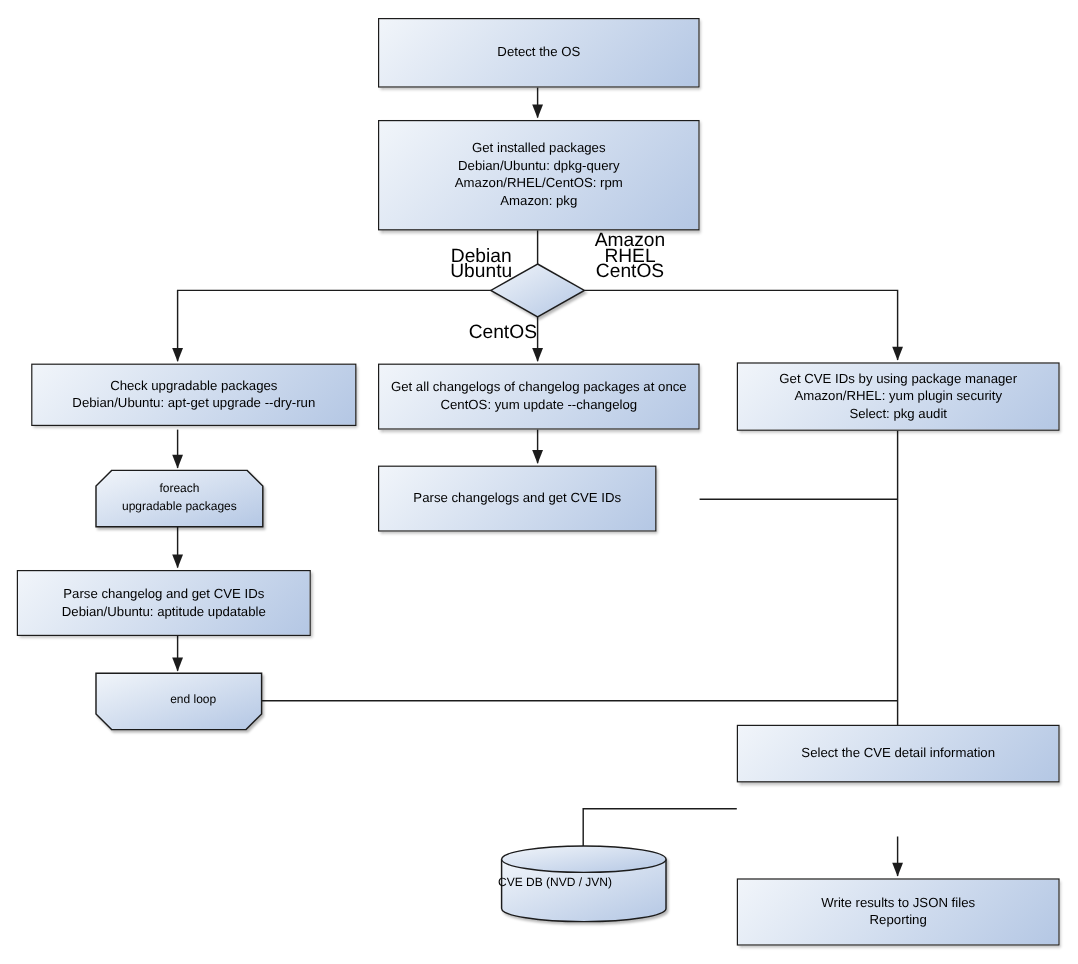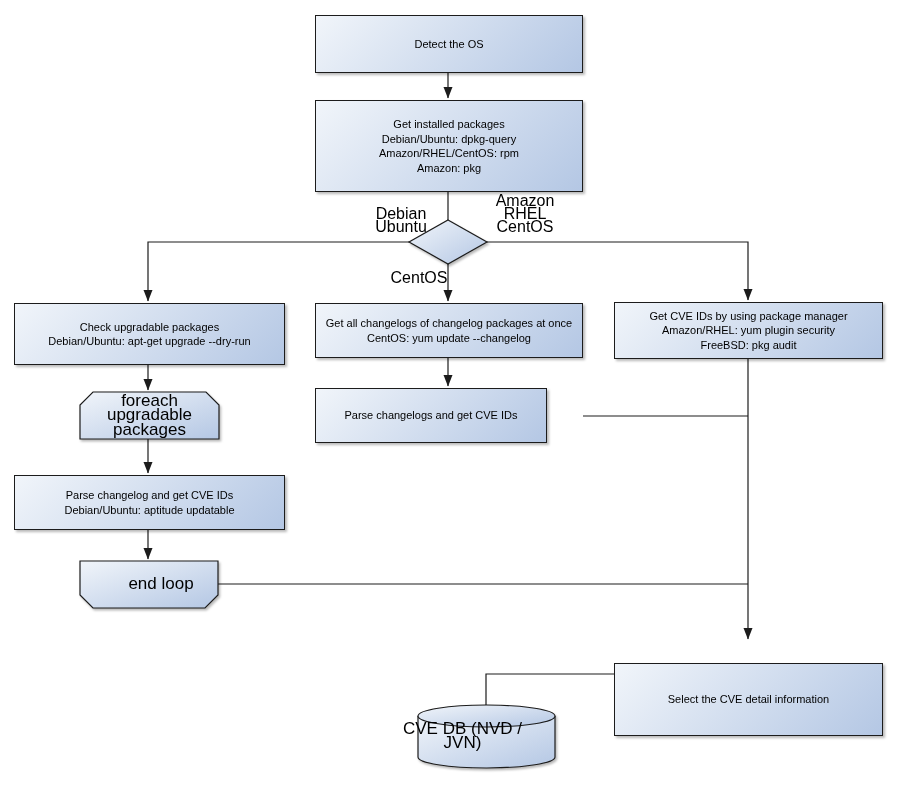--- a/index.html
+++ b/index.html
@@ -49,21 +49,21 @@
   }
   .node .ln { white-space: nowrap; }
 
   .overlay {
     position:absolute;
     display:flex;
     flex-direction:column;
     justify-content:center;
     align-items:center;
     text-align:center;
-    font-size:17px;
+    font-size:10px;
     line-height:14.5px;
     color: var(--text-color,#000);
     pointer-events:none;
   }
   .edge-label {
     position:absolute;
     text-align:center;
     font-size:16px;
     line-height:13px;
     color: var(--text-color,#000);
@@ -116,49 +116,53 @@
     <div class="ln">Detect the OS</div>
   </div>
 
   <div class="node" style="left:315px;top:100px;width:268px;height:92px">
     <div class="ln">Get installed packages</div>
     <div class="ln">Debian/Ubuntu: dpkg-query</div>
     <div class="ln">Amazon/RHEL/CentOS: rpm</div>
     <div class="ln">Amazon: pkg</div>
   </div>
 
-  <div class="node" style="left:14px;top:303px;width:271px;height:62px">
+  <div class="node" style="left:26px;top:303px;width:271px;height:52px">
     <div class="ln">Check upgradable packages</div>
     <div class="ln">Debian/Ubuntu: apt-get upgrade --dry-run</div>
   </div>
 
-  <div class="node" style="left:14px;top:475px;width:271px;height:55px">
+  <div class="node" style="left:14px;top:475px;width:245px;height:55px">
     <div class="ln">Parse changelog and get CVE IDs</div>
     <div class="ln">Debian/Ubuntu: aptitude updatable</div>
   </div>
 
   <div class="node" style="left:315px;top:303px;width:268px;height:55px">
     <div class="ln">Get all changelogs of changelog packages at once</div>
     <div class="ln">CentOS: yum update --changelog</div>
   </div>
 
   <div class="node" style="left:315px;top:388px;width:232px;height:55px">
     <div class="ln">Parse changelogs and get CVE IDs</div>
   </div>
 
   <div class="node" style="left:614px;top:302px;width:269px;height:57px">
     <div class="ln">Get CVE IDs by using package manager</div>
     <div class="ln">Amazon/RHEL: yum plugin security</div>
-    <div class="ln">FreeBSD: pkg audit</div>
+    <div class="ln">Select: pkg audit</div>
   </div>
 
-  <div class="node" style="left:614px;top:663px;width:269px;height:73px">
+  <div class="node" style="left:614px;top:604px;width:269px;height:48px">
     <div class="ln">Select the CVE detail information</div>
   </div>
 
+  <div class="node" style="left:614px;top:732px;width:269px;height:56px">
+    <div class="ln">Write results to JSON files</div>
+    <div class="ln">Reporting</div>
+  </div>
 
   <div class="overlay" style="left:80px;top:392px;width:139px;height:47px">
     <div class="ln">foreach</div>
     <div class="ln">upgradable packages</div>
   </div>
 
   <div class="overlay" style="left:80px;top:561px;width:162px;height:47px">
     <div class="ln">end loop</div>
   </div>
 

